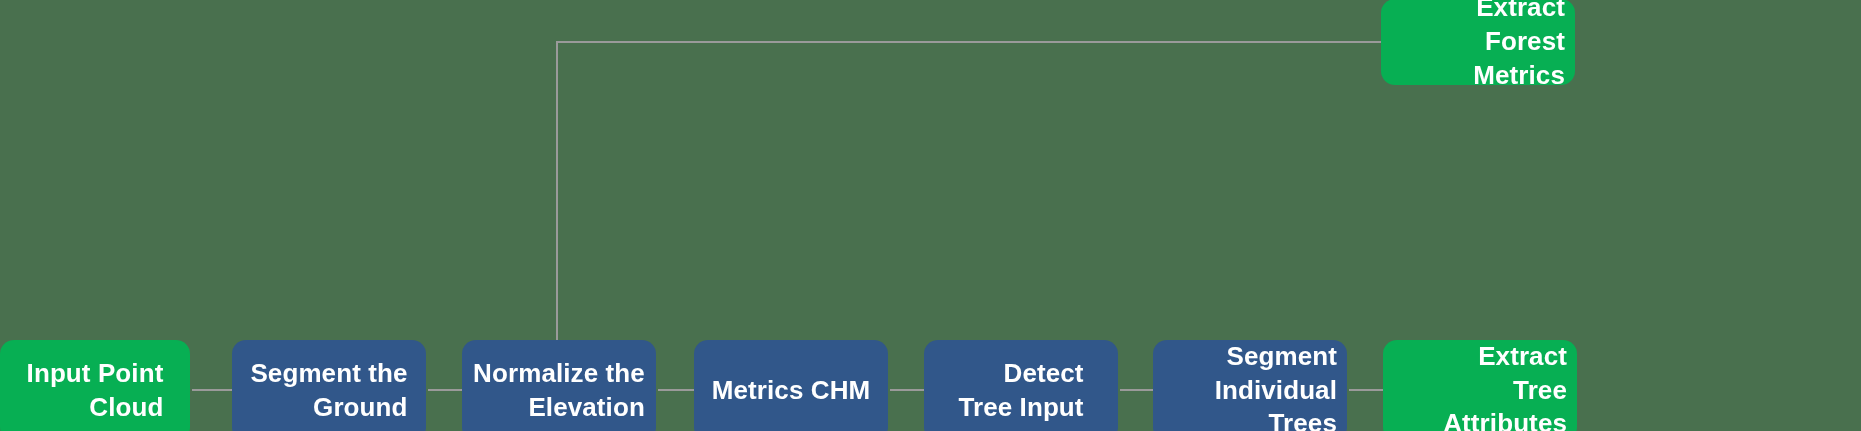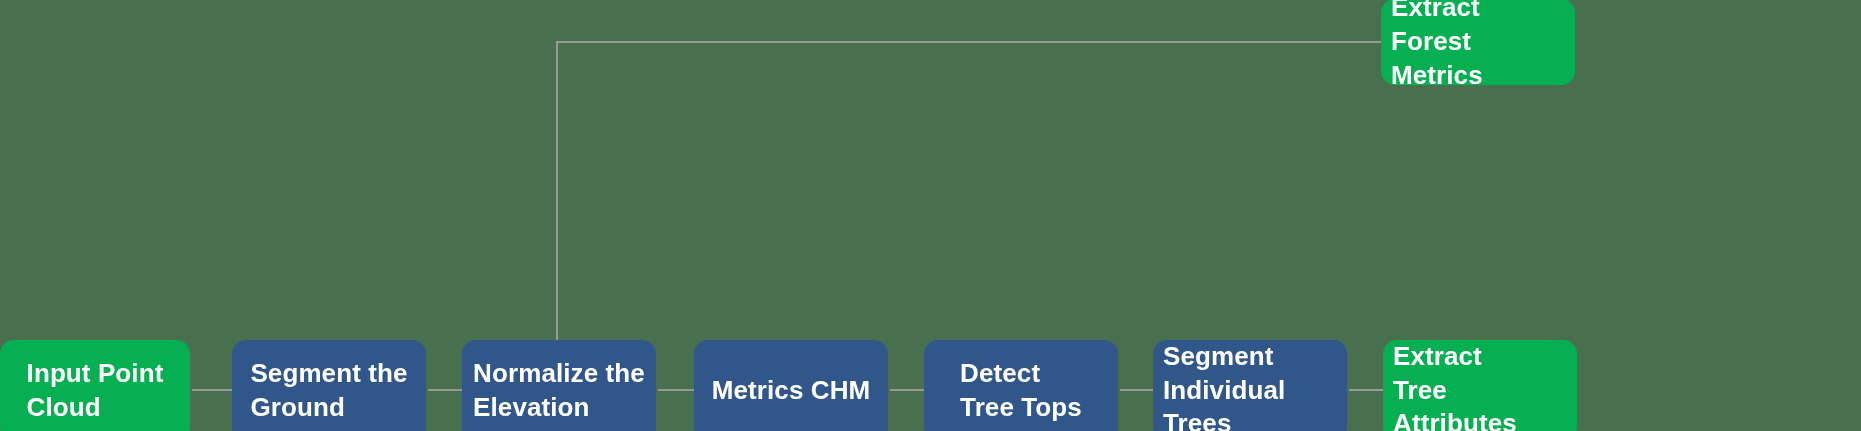--- a/index.html
+++ b/index.html
@@ -13,21 +13,21 @@
     height: 431px;
     background: #49704e;
     overflow: hidden;
     font-family: "Liberation Sans", sans-serif;
   }
   .node {
     position: absolute;
     display: flex;
     align-items: center;
     justify-content: center;
-    text-align: left;
+    text-align: right;
     border-radius: 14px;
     color: #ffffff;
     font-size: 26px;
     font-weight: bold;
     line-height: 1.30;
     letter-spacing: 0.1px;
     box-sizing: border-box;
     padding: 4px 10px;
     white-space: pre-line;
   }
@@ -83,21 +83,21 @@
     <span>Normalize the
 Elevation</span>
   </div>
 
   <div class="node blue" style="left:694px; top:340px; width:194px; height:101px;">
     <span>Metrics CHM</span>
   </div>
 
   <div class="node blue" style="left:924px; top:340px; width:194px; height:101px;">
     <span>Detect
-Tree Tops</span>
+Tree Input</span>
   </div>
 
   <div class="node blue" style="left:1153px; top:340px; width:194px; height:101px;">
     <span>Segment
 Individual Trees</span>
   </div>
 
   <div class="node green" style="left:1383px; top:340px; width:194px; height:101px;">
     <span>Extract
 Tree Attributes</span>

